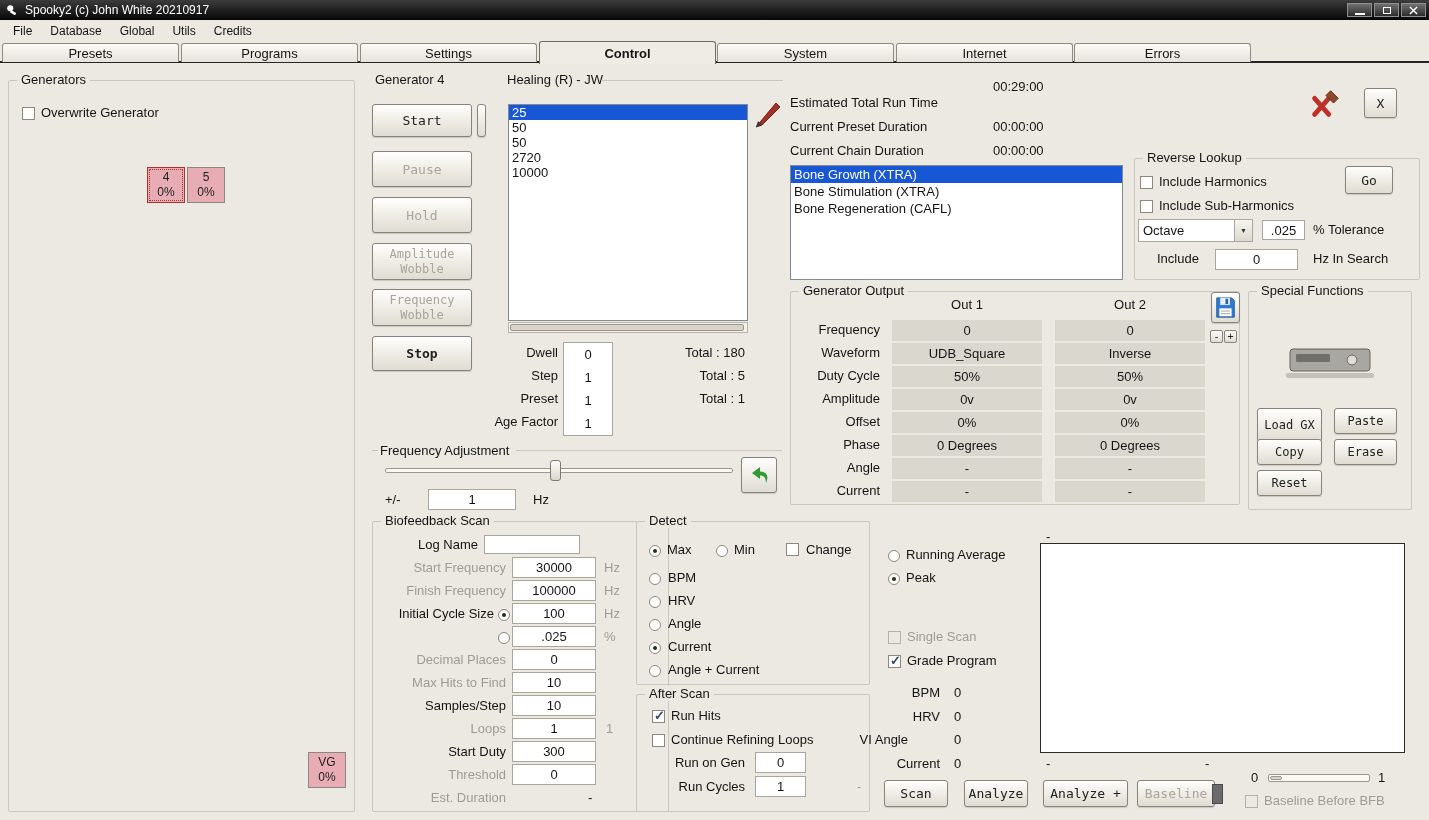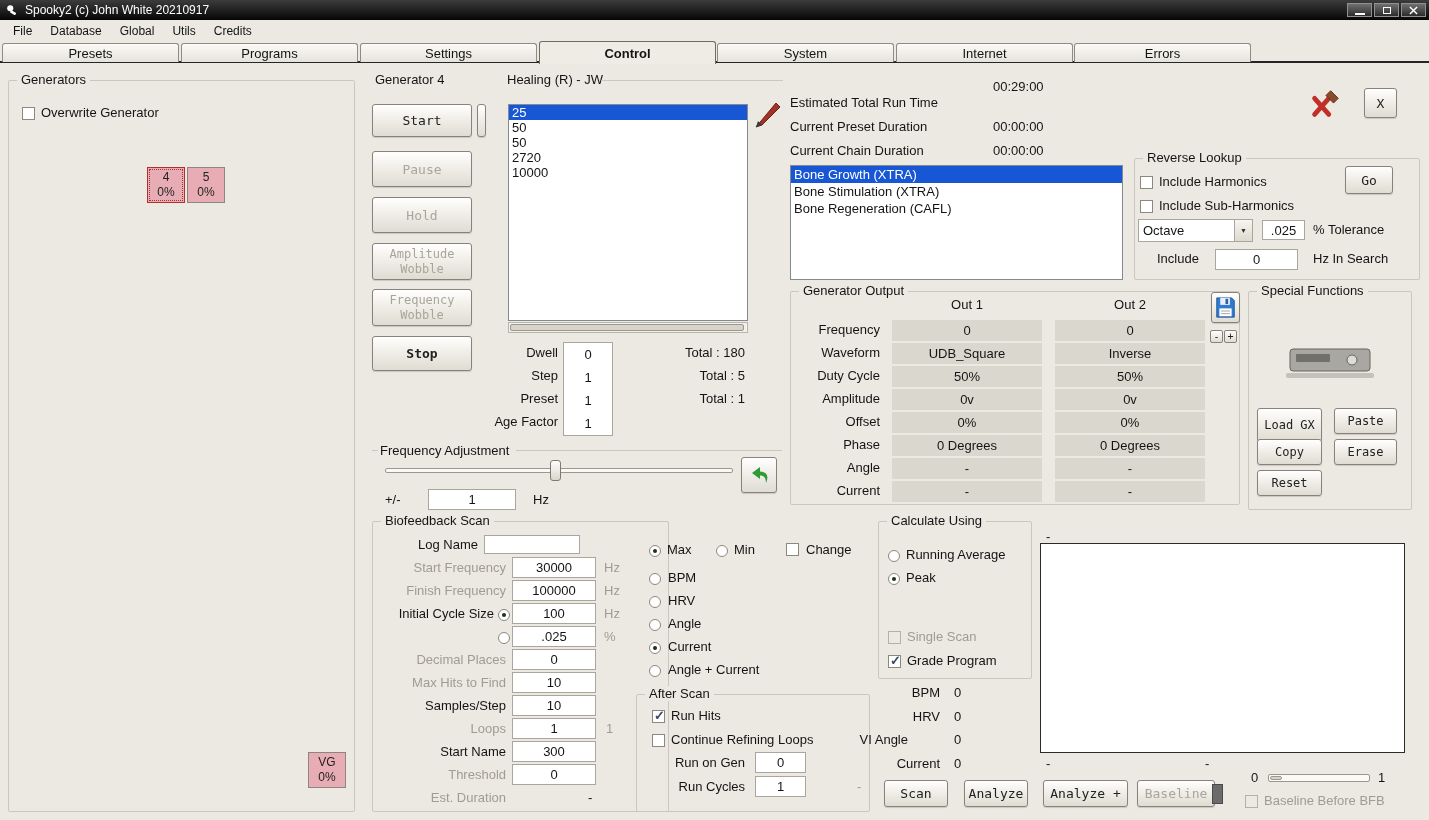--- a/index.html
+++ b/index.html
@@ -291,21 +291,21 @@
   <span class="lblr" style="left:390px;top:537px;width:88px">Log Name</span>
   <div class="input left" style="left:484px;top:535px;width:96px;height:19px"></div>
 
   <span class="lblr gray" style="left:376px;top:560px;width:130px">Start Frequency</span>
   <span class="lblr gray" style="left:376px;top:583px;width:130px">Finish Frequency</span>
   <span class="lblr" style="left:376px;top:606px;width:118px">Initial Cycle Size</span>
   <span class="lblr gray" style="left:376px;top:652px;width:130px">Decimal Places</span>
   <span class="lblr gray" style="left:376px;top:675px;width:130px">Max Hits to Find</span>
   <span class="lblr" style="left:376px;top:698px;width:130px">Samples/Step</span>
   <span class="lblr gray" style="left:376px;top:721px;width:130px">Loops</span>
-  <span class="lblr" style="left:376px;top:744px;width:130px">Start Name</span>
+  <span class="lblr" style="left:376px;top:744px;width:130px">Start Duty</span>
   <span class="lblr gray" style="left:376px;top:767px;width:130px">Threshold</span>
   <span class="lblr gray" style="left:376px;top:790px;width:130px">Est. Duration</span>
 
   <span class="radio sel" style="left:498px;top:609px"></span>
   <span class="radio" style="left:498px;top:632px"></span>
 
   <div class="input" style="left:512px;top:557px;width:84px;height:21px">30000</div>
   <div class="input" style="left:512px;top:580px;width:84px;height:21px">100000</div>
   <div class="input" style="left:512px;top:603px;width:84px;height:21px">100</div>
   <div class="input" style="left:512px;top:626px;width:84px;height:21px">.025</div>
@@ -316,20 +316,23 @@
   <div class="input" style="left:512px;top:741px;width:84px;height:21px">300</div>
   <div class="input" style="left:512px;top:764px;width:84px;height:21px">0</div>
   <span class="lbl" style="left:588px;top:790px">-</span>
 
   <span class="lbl gray" style="left:604px;top:560px">Hz</span>
   <span class="lbl gray" style="left:604px;top:583px">Hz</span>
   <span class="lbl gray" style="left:604px;top:606px">Hz</span>
   <span class="lbl gray" style="left:604px;top:629px">%</span>
   <span class="lbl gray" style="left:606px;top:721px">1</span>
 
+  <div class="group" style="left:636px;top:521px;width:234px;height:164px">
+    <span class="gtitle">Detect</span>
+  </div>
   <span class="radio sel" style="left:649px;top:545px"></span>
   <span class="lbl" style="left:667px;top:542px">Max</span>
   <span class="radio" style="left:716px;top:545px"></span>
   <span class="lbl" style="left:734px;top:542px">Min</span>
   <span class="cb" style="left:786px;top:543px"></span>
   <span class="lbl" style="left:806px;top:542px">Change</span>
 
   <span class="radio" style="left:649px;top:573px"></span>
   <span class="lbl" style="left:668px;top:570px">BPM</span>
   <span class="radio" style="left:649px;top:596px"></span>
@@ -347,23 +350,20 @@
   <span class="cb checked" style="left:652px;top:710px"></span>
   <span class="lbl" style="left:671px;top:708px">Run Hits</span>
   <span class="cb" style="left:652px;top:734px"></span>
   <span class="lbl" style="left:671px;top:732px">Continue Refining Loops</span>
   <span class="lblr" style="left:645px;top:755px;width:100px">Run on Gen</span>
   <div class="input" style="left:755px;top:752px;width:51px;height:21px">0</div>
   <span class="lblr" style="left:645px;top:779px;width:100px">Run Cycles</span>
   <div class="input" style="left:755px;top:776px;width:51px;height:21px">1</div>
   <span class="lbl gray" style="left:857px;top:779px">-</span>
 
-  <div class="group" style="left:878px;top:521px;width:154px;height:158px">
-    <span class="gtitle">Calculate Using</span>
-  </div>
   <span class="radio" style="left:888px;top:550px"></span>
   <span class="lbl" style="left:906px;top:547px">Running Average</span>
   <span class="radio sel" style="left:888px;top:573px"></span>
   <span class="lbl" style="left:906px;top:570px">Peak</span>
   <span class="cb disabled" style="left:888px;top:631px"></span>
   <span class="lbl gray" style="left:907px;top:629px">Single Scan</span>
   <span class="cb checked" style="left:888px;top:655px"></span>
   <span class="lbl" style="left:907px;top:653px">Grade Program</span>
 
   <span class="lblr" style="left:840px;top:685px;width:100px">BPM</span>

